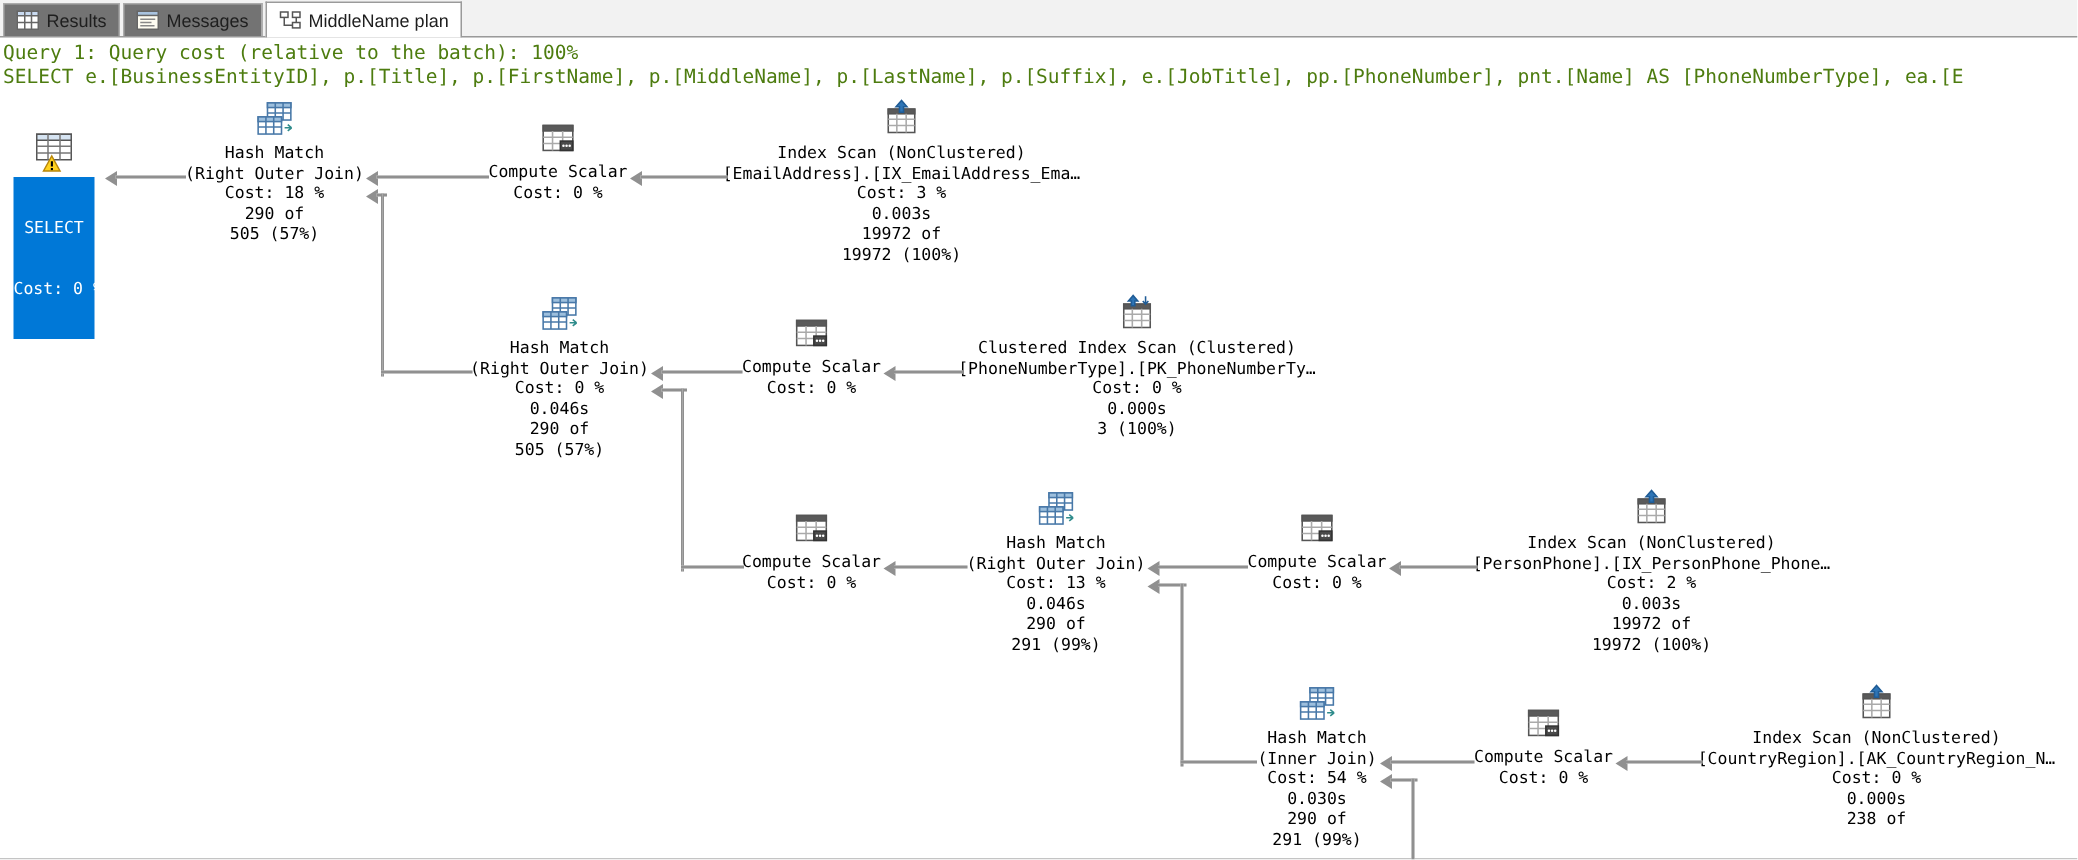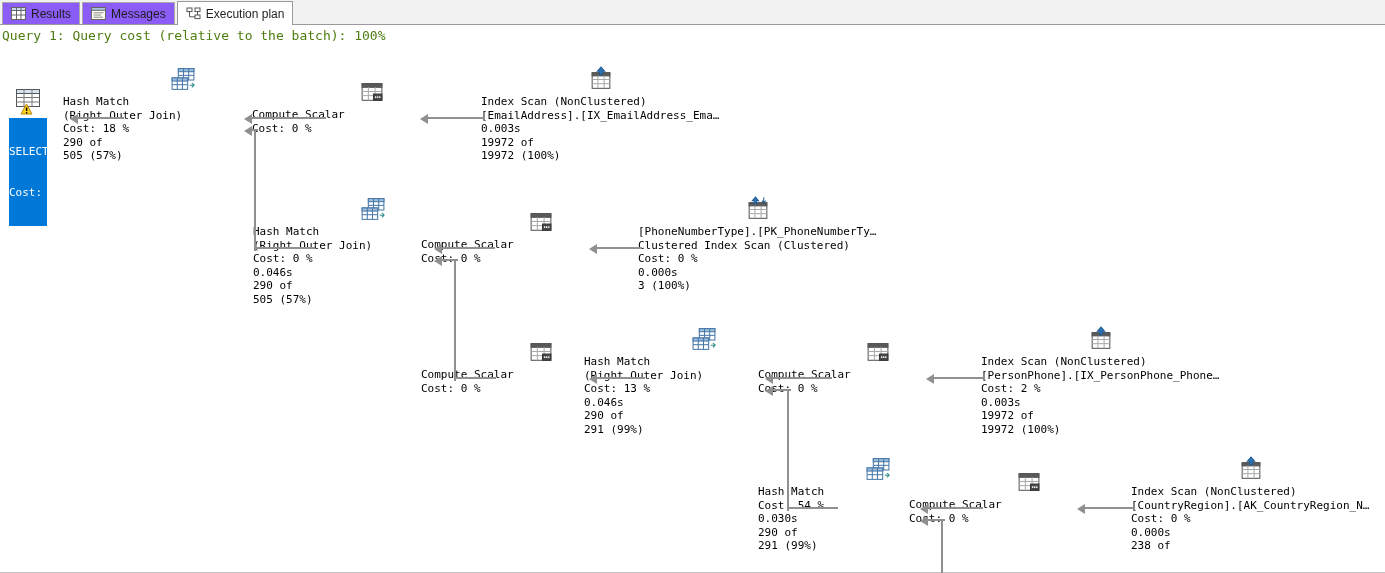--- a/index.html
+++ b/index.html
@@ -1,30 +1,30 @@
 <!DOCTYPE html>
 <html><head>
 <meta charset="utf-8">
 <style>
   *{margin:0;padding:0;box-sizing:border-box}
   html,body{width:1385px;height:573px;background:#fff;overflow:hidden}
   #app{position:relative;width:1385px;height:573px;font-family:"DejaVu Sans Mono",monospace;background:#fff;border-bottom:1px solid #c4c4c4}
   
   #tabbar{position:absolute;left:0;top:0;width:100%;height:25px;background:#f2f2f2;border-bottom:1px solid #9a9a9a;display:flex;align-items:flex-end;padding-left:2px;z-index:5;font-family:"Liberation Sans",sans-serif;overflow:visible}
-  .tab{display:flex;align-items:center;gap:5px;height:22px;padding:0 8px;font-size:12px;color:#1e1e1e;background:#8b5cf6;border:1px solid #ababab;border-bottom:none;margin-right:2px;cursor:default;white-space:nowrap}
+  .tab{display:flex;align-items:center;gap:5px;height:22px;padding:0 8px;font-size:12px;color:#1e1e1e;background:#737373;border:1px solid #ababab;border-bottom:none;margin-right:2px;cursor:default;white-space:nowrap}
   .tab.active{background:#fff;height:24px;margin-bottom:-1px;border-color:#9a9a9a;z-index:6}
   .tab-icon{display:inline-flex;width:15px;height:13px}
   
   .query-line{position:absolute;left:2px;font-size:13px;line-height:15px;color:#4d7c0f;white-space:pre;z-index:2}
   
   #plan-canvas{position:absolute;left:0;top:0;width:1385px;height:573px;z-index:1}
-  .plan-node{position:absolute;width:240px;}
+  .plan-node{position:absolute;width:240px;text-align:center}
   .node-icon{width:28px;height:27px;margin:0 auto}
   .node-text{font-size:11px;line-height:13.5px;color:#000;margin-top:2px;white-space:pre}
-  #select-node{position:absolute;left:9px;top:88px;width:38px;text-align:center;z-index:2}
+  #select-node{position:absolute;left:9px;top:88px;width:54px;text-align:center;z-index:2}
   #select-box{background:#0078d7;color:#fff;font-size:11px;line-height:13.5px;margin-top:3px;white-space:pre}
   
   .hbar{position:absolute;height:2px;border-top:1px solid #909090;border-bottom:1px solid #909090;background:#ededed}
   .vbar{position:absolute;width:2px;border-left:1px solid #909090;border-right:1px solid #909090;background:#ededed}
   .ahead{position:absolute;width:0;height:0;border-top:5px solid transparent;border-bottom:5px solid transparent;border-right:8px solid #909090}
 </style>
 </head>
 <body>
 
 <div id="app">
@@ -56,25 +56,26 @@
       </div>
       <div class="tab active">
         <span class="tab-icon">
           <svg width="15" height="13" viewBox="0 0 15 13">
             <rect x="1" y="1" width="5" height="3.6" fill="#fff" stroke="#555"></rect>
             <rect x="9" y="1" width="5" height="3.6" fill="#fff" stroke="#555"></rect>
             <rect x="9" y="8" width="5" height="3.6" fill="#fff" stroke="#555"></rect>
             <path d="M3.5 4.6 V9.8 H9 M11.5 4.6 V8" stroke="#555" fill="none"></path>
           </svg>
         </span>
-        <span>Execution plan</span>
+        <span>MiddleName plan</span>
       </div>
     </div>
 
   <div class="query-line" style="top:28px">Query 1: Query cost (relative to the batch): 100%</div>
+  <div class="query-line" style="top:44px">SELECT e.[BusinessEntityID], p.[Title], p.[FirstName], p.[MiddleName], p.[LastName], p.[Suffix], e.[JobTitle], pp.[PhoneNumber], pnt.[Name] AS [PhoneNumberType], ea.[E</div>
 
   <div id="plan-canvas">
     <div id="select-node">
       <div class="node-icon"><svg width="28" height="27" viewBox="0 0 28 27">
             <rect x="2.5" y="1.5" width="23" height="17" fill="#fff" stroke="#555"></rect>
             <rect x="2.5" y="1.5" width="23" height="4" fill="#d6e4f2" stroke="#555"></rect>
             <line x1="10" y1="1.5" x2="10" y2="18.5" stroke="#777"></line>
             <line x1="18" y1="1.5" x2="18" y2="18.5" stroke="#777"></line>
             <line x1="2.5" y1="9.5" x2="25.5" y2="9.5" stroke="#777"></line>
             <line x1="2.5" y1="14" x2="25.5" y2="14" stroke="#777"></line>
@@ -121,21 +122,21 @@
       <div class="plan-node" style="left: 481px; top: 66px;">
         <div class="node-icon"><svg width="28" height="27" viewBox="0 0 26 26">
             <rect x="4.5" y="6.5" width="17" height="15" fill="#fff" stroke="#555"></rect>
             <rect x="4.5" y="6.5" width="17" height="3" fill="#5a5a5a" stroke="#555"></rect>
             <line x1="4.5" y1="13" x2="21.5" y2="13" stroke="#aaa"></line>
             <line x1="4.5" y1="17" x2="21.5" y2="17" stroke="#aaa"></line>
             <line x1="10" y1="9.5" x2="10" y2="21.5" stroke="#aaa"></line>
             <line x1="16" y1="9.5" x2="16" y2="21.5" stroke="#aaa"></line>
             <path d="M13 1 l-3.5 4 h2.2 v3.5 h2.6 v-3.5 h2.2 Z" fill="#2e75b6" stroke="#1f5c96"></path>
           </svg></div>
-        <div class="node-text"><div>Index Scan (NonClustered)</div><div>[EmailAddress].[IX_EmailAddress_Ema…</div><div>0.003s</div><div>19972 of</div><div>19972 (100%)</div></div>
+        <div class="node-text"><div>Index Scan (NonClustered)</div><div>[EmailAddress].[IX_EmailAddress_Ema…</div><div>Cost: 3 %</div><div>0.003s</div><div>19972 of</div><div>19972 (100%)</div></div>
       </div>
       <div class="plan-node" style="left: 253px; top: 196px;">
         <div class="node-icon"><svg width="28" height="27" viewBox="0 0 26 26">
             <rect x="8.5" y="2.5" width="15" height="11" fill="#fff" stroke="#4878a8"></rect>
             <rect x="8.5" y="2.5" width="15" height="3" fill="#9dbfdd" stroke="#4878a8"></rect>
             <line x1="13.5" y1="2.5" x2="13.5" y2="13.5" stroke="#4878a8"></line>
             <line x1="18.5" y1="2.5" x2="18.5" y2="13.5" stroke="#4878a8"></line>
             <line x1="8.5" y1="9" x2="23.5" y2="9" stroke="#4878a8"></line>
             <rect x="2.5" y="11.5" width="15" height="11" fill="#fff" stroke="#4878a8"></rect>
             <rect x="2.5" y="11.5" width="15" height="3" fill="#9dbfdd" stroke="#4878a8"></rect>
@@ -165,21 +166,21 @@
         <div class="node-icon"><svg width="28" height="27" viewBox="0 0 26 26">
             <rect x="4.5" y="6.5" width="17" height="15" fill="#fff" stroke="#555"></rect>
             <rect x="4.5" y="6.5" width="17" height="3" fill="#5a5a5a" stroke="#555"></rect>
             <line x1="4.5" y1="13" x2="21.5" y2="13" stroke="#aaa"></line>
             <line x1="4.5" y1="17" x2="21.5" y2="17" stroke="#aaa"></line>
             <line x1="10" y1="9.5" x2="10" y2="21.5" stroke="#aaa"></line>
             <line x1="16" y1="9.5" x2="16" y2="21.5" stroke="#aaa"></line>
             <path d="M10.5 1 l-3 3.5 h1.9 v3 h2.2 v-3 h1.9 Z" fill="#2e75b6" stroke="#1f5c96"></path>
             <path d="M18.5 1.5 v5 m-1.8 -2 l1.8 2 l1.8 -2" stroke="#1f5c96" fill="none"></path>
           </svg></div>
-        <div class="node-text"><div>[PhoneNumberType].[PK_PhoneNumberTy…</div><div>Clustered Index Scan (Clustered)</div><div>Cost: 0 %</div><div>0.000s</div><div>3 (100%)</div></div>
+        <div class="node-text"><div>Clustered Index Scan (Clustered)</div><div>[PhoneNumberType].[PK_PhoneNumberTy…</div><div>Cost: 0 %</div><div>0.000s</div><div>3 (100%)</div></div>
       </div>
       <div class="plan-node" style="left: 421px; top: 339px;">
         <div class="node-icon"><svg width="28" height="27" viewBox="0 0 26 26">
             <rect x="3.5" y="4.5" width="19" height="16" fill="#fff" stroke="#555"></rect>
             <rect x="3.5" y="4.5" width="19" height="3.5" fill="#5a5a5a" stroke="#555"></rect>
             <line x1="3.5" y1="12" x2="22.5" y2="12" stroke="#aaa"></line>
             <line x1="3.5" y1="16" x2="22.5" y2="16" stroke="#aaa"></line>
             <line x1="9.5" y1="8" x2="9.5" y2="20.5" stroke="#aaa"></line>
             <line x1="16" y1="8" x2="16" y2="20.5" stroke="#aaa"></line>
             <rect x="14.5" y="14.5" width="8" height="6" fill="#4a4a4a" stroke="#333"></rect>
@@ -239,21 +240,21 @@
             <line x1="13.5" y1="2.5" x2="13.5" y2="13.5" stroke="#4878a8"></line>
             <line x1="18.5" y1="2.5" x2="18.5" y2="13.5" stroke="#4878a8"></line>
             <line x1="8.5" y1="9" x2="23.5" y2="9" stroke="#4878a8"></line>
             <rect x="2.5" y="11.5" width="15" height="11" fill="#fff" stroke="#4878a8"></rect>
             <rect x="2.5" y="11.5" width="15" height="3" fill="#9dbfdd" stroke="#4878a8"></rect>
             <line x1="7.5" y1="11.5" x2="7.5" y2="22.5" stroke="#4878a8"></line>
             <line x1="12.5" y1="11.5" x2="12.5" y2="22.5" stroke="#4878a8"></line>
             <line x1="2.5" y1="18" x2="17.5" y2="18" stroke="#4878a8"></line>
             <path d="M19.5 18.5 h4.5 m0 0 l-2.5 -2 m2.5 2 l-2.5 2" stroke="#2e8b8b" fill="none"></path>
           </svg></div>
-        <div class="node-text"><div>Hash Match</div><div>Cost: 54 %</div><div>0.030s</div><div>290 of</div><div>291 (99%)</div></div>
+        <div class="node-text"><div>Hash Match</div><div>(Inner Join)</div><div>Cost: 54 %</div><div>0.030s</div><div>290 of</div><div>291 (99%)</div></div>
       </div>
       <div class="plan-node" style="left: 909px; top: 469px;">
         <div class="node-icon"><svg width="28" height="27" viewBox="0 0 26 26">
             <rect x="3.5" y="4.5" width="19" height="16" fill="#fff" stroke="#555"></rect>
             <rect x="3.5" y="4.5" width="19" height="3.5" fill="#5a5a5a" stroke="#555"></rect>
             <line x1="3.5" y1="12" x2="22.5" y2="12" stroke="#aaa"></line>
             <line x1="3.5" y1="16" x2="22.5" y2="16" stroke="#aaa"></line>
             <line x1="9.5" y1="8" x2="9.5" y2="20.5" stroke="#aaa"></line>
             <line x1="16" y1="8" x2="16" y2="20.5" stroke="#aaa"></line>
             <rect x="14.5" y="14.5" width="8" height="6" fill="#4a4a4a" stroke="#333"></rect>

